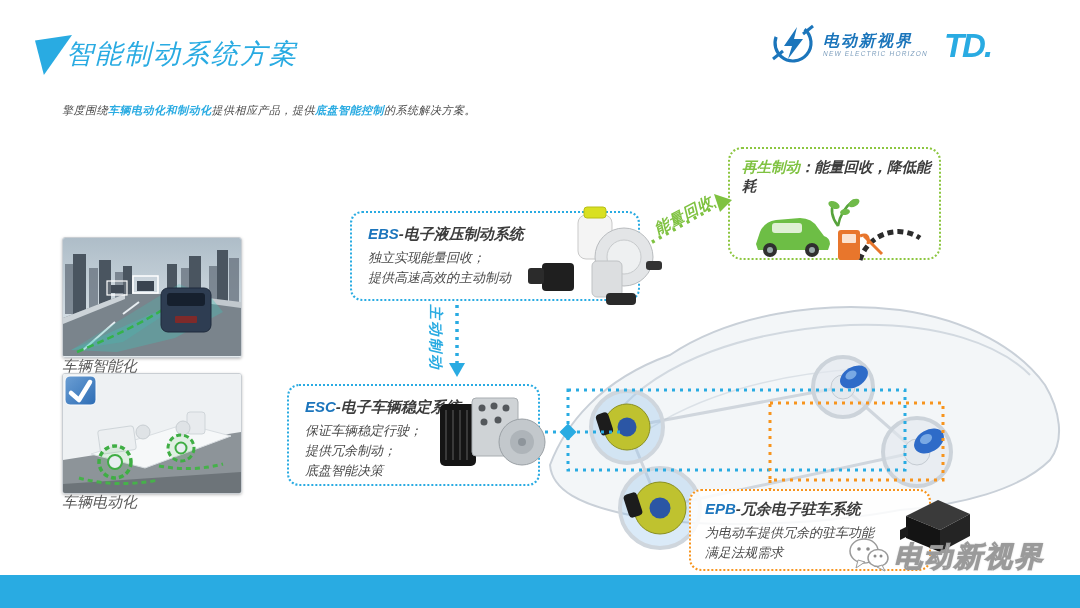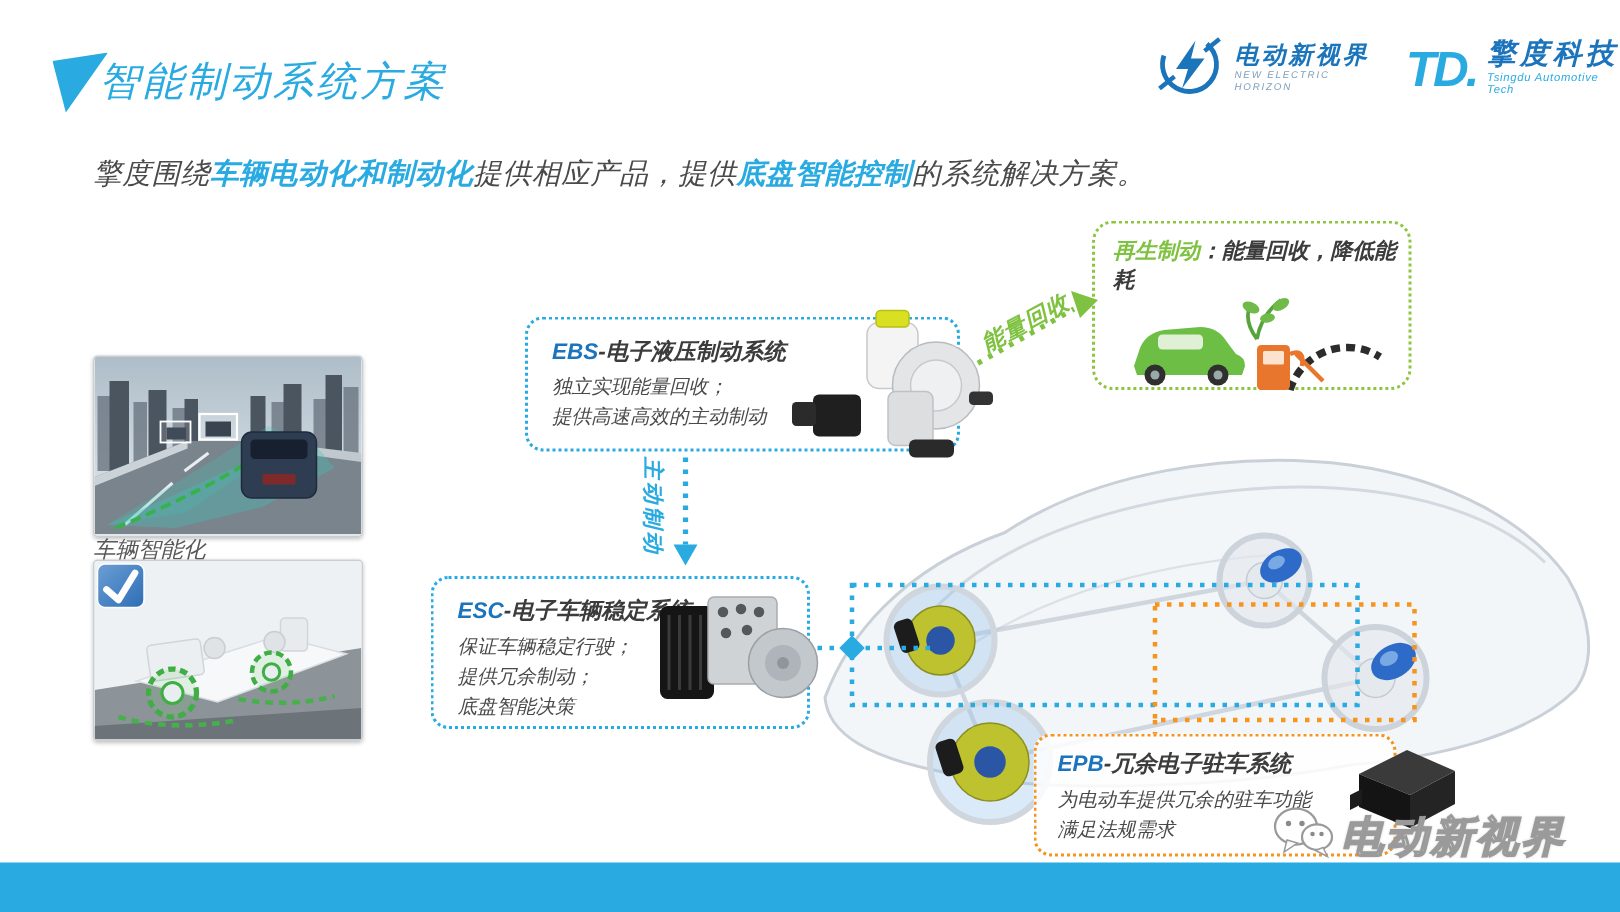--- a/index.html
+++ b/index.html
@@ -13,21 +13,21 @@
   .logo-row{position:absolute;left:770px;top:20px;display:flex;align-items:center;gap:16px;}
   .logo{display:flex;align-items:center;gap:7px;}
   .logo-text{display:flex;flex-direction:column;line-height:1.15;}
   .logo-cn{font-size:16px;font-weight:bold;color:#1B75BB;letter-spacing:2px;}
   .logo-en{font-size:6.5px;color:#7d9ebd;letter-spacing:1.2px;}
   .td-mark{font-size:33px;font-weight:bold;color:#29ABE2;letter-spacing:-2px;line-height:1;text-align:center;}
   .td-cn{font-size:19px;font-weight:bold;color:#1C75BC;letter-spacing:3px;}
   .td-en{font-size:7.5px;color:#29ABE2;letter-spacing:.5px;}
 
   
-  .intro{position:absolute;left:62px;top:103px;font-size:19px;color:#4a4a4a;letter-spacing:.5px;text-align:center;}
+  .intro{position:absolute;left:62px;top:103px;font-size:11px;color:#4a4a4a;letter-spacing:.5px;text-align:center;}
   .intro b{color:#29ABE2;}
 
   
   .shot{position:absolute;width:178px;height:119px;border:1px solid #c9ced3;border-radius:3px;overflow:hidden;box-shadow:0 1px 3px rgba(0,0,0,.25);}
   .shot svg{display:block;}
   .caption{position:absolute;width:178px;text-align:left;font-size:15px;color:#595959;}
 
   
   .sys-box{position:absolute;border:2px dotted #29ABE2;border-radius:12px;background:#fff;box-sizing:border-box;}
   .sys-box .tt{font-size:15px;font-weight:bold;color:#3c3c3c;margin:0 0 4px 0;}
@@ -74,24 +74,20 @@
           <polygon points="27,7 14,26 22,26 18,39 33,19 24,19" fill="#1B75BB"></polygon>
         </svg>
       </span>
       <span class="logo-text">
         <span class="logo-cn">电动新视界</span>
         <span class="logo-en">NEW ELECTRIC HORIZON</span>
       </span>
     </div>
     <div class="logo">
       <span class="td-mark">TD.</span>
-      <span class="logo-text">
-        <span class="td-cn">擎度科技</span>
-        <span class="td-en">Tsingdu Automotive Tech</span>
-      </span>
     </div>
   </div>
 
   <div class="intro">
     <span>擎度围绕</span><b>车辆电动化和制动化</b><span>提供相应产品，提供</span><b>底盘智能控制</b><span>的系统解决方案。</span>
   </div>
 
   <div class="shot" style="left:62px;top:237px;">
     <svg width="178" height="119" viewBox="0 0 178 119">
       <defs>
@@ -155,20 +151,21 @@
       <circle cx="52" cy="88" r="16" fill="rgba(120,200,120,.18)" stroke="#3fae44" stroke-width="3.5" stroke-dasharray="5 3"></circle>
       <circle cx="52" cy="88" r="7" fill="#e8eef0" stroke="#3fae44" stroke-width="2"></circle>
       <circle cx="118" cy="74" r="13" fill="rgba(120,200,120,.18)" stroke="#3fae44" stroke-width="3" stroke-dasharray="5 3"></circle>
       <circle cx="118" cy="74" r="5.5" fill="#e8eef0" stroke="#3fae44" stroke-width="2"></circle>
       <path d="M16,104 Q52,114 96,106" fill="none" stroke="#46b14a" stroke-width="3" stroke-dasharray="5 4"></path>
       <path d="M96,92 Q130,98 160,90" fill="none" stroke="#46b14a" stroke-width="3" stroke-dasharray="5 4"></path>
       <rect x="2" y="2" width="31" height="29" rx="5" fill="url(#pedal)" stroke="#fefefe"></rect>
       <path d="M8,19 L16,26 L27,8" fill="none" stroke="#ffffff" stroke-width="4.5" stroke-linecap="round" stroke-linejoin="round"></path>
     </svg>
   </div>
+  <div class="caption" style="left:62px;top:493px;">车辆电动化</div>
 
   <svg class="float-img" style="left:520px;top:275px;z-index:1;" width="560" height="300" viewBox="0 0 560 300">
     <path d="M30,190 C45,150 80,105 150,80 C210,40 300,25 380,35 C450,45 500,75 525,110
              C540,135 545,165 530,185 C500,215 440,230 380,235 C300,250 180,255 110,240
              C60,230 32,215 30,190 Z" fill="rgba(228,234,240,.45)" stroke="#c9d0d8" stroke-width="2"></path>
     <path d="M95,140 C140,85 230,55 330,50 C420,47 480,70 510,100" fill="none" stroke="#d2d9e0" stroke-width="2"></path>
     <path d="M120,160 C180,118 262,98 342,94" fill="none" stroke="#dbe1e7" stroke-width="1.5"></path>
     <g stroke="#b9c2cc" stroke-width="3" opacity=".6">
       <line x1="107" y1="152" x2="323" y2="112"></line>
         <line x1="140" y1="232" x2="397" y2="177"></line>

